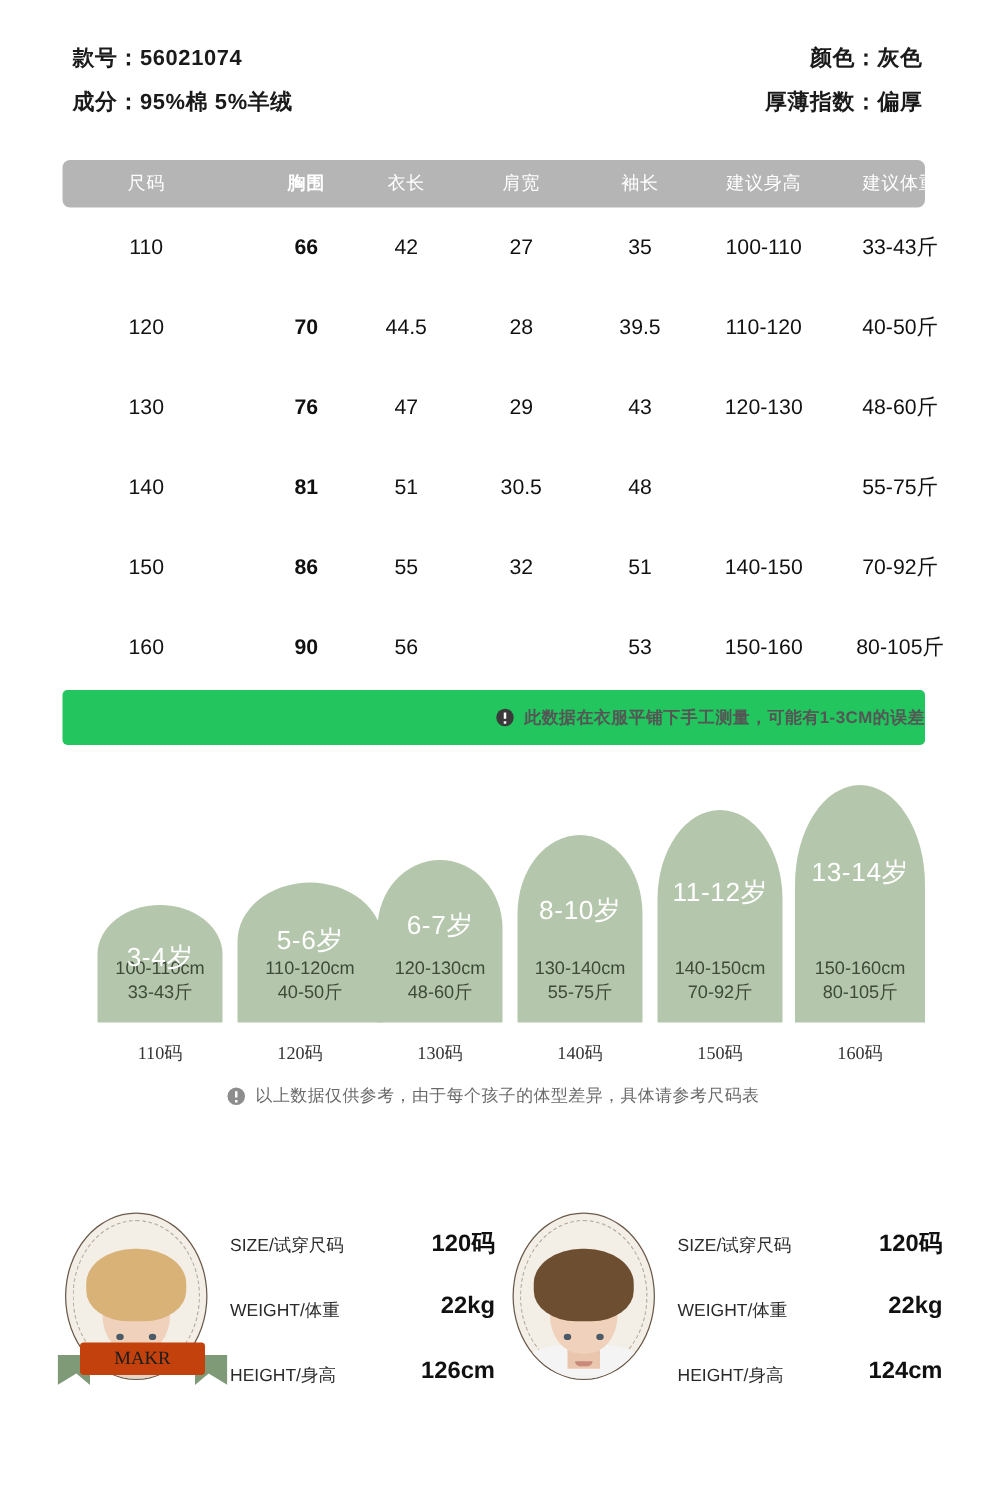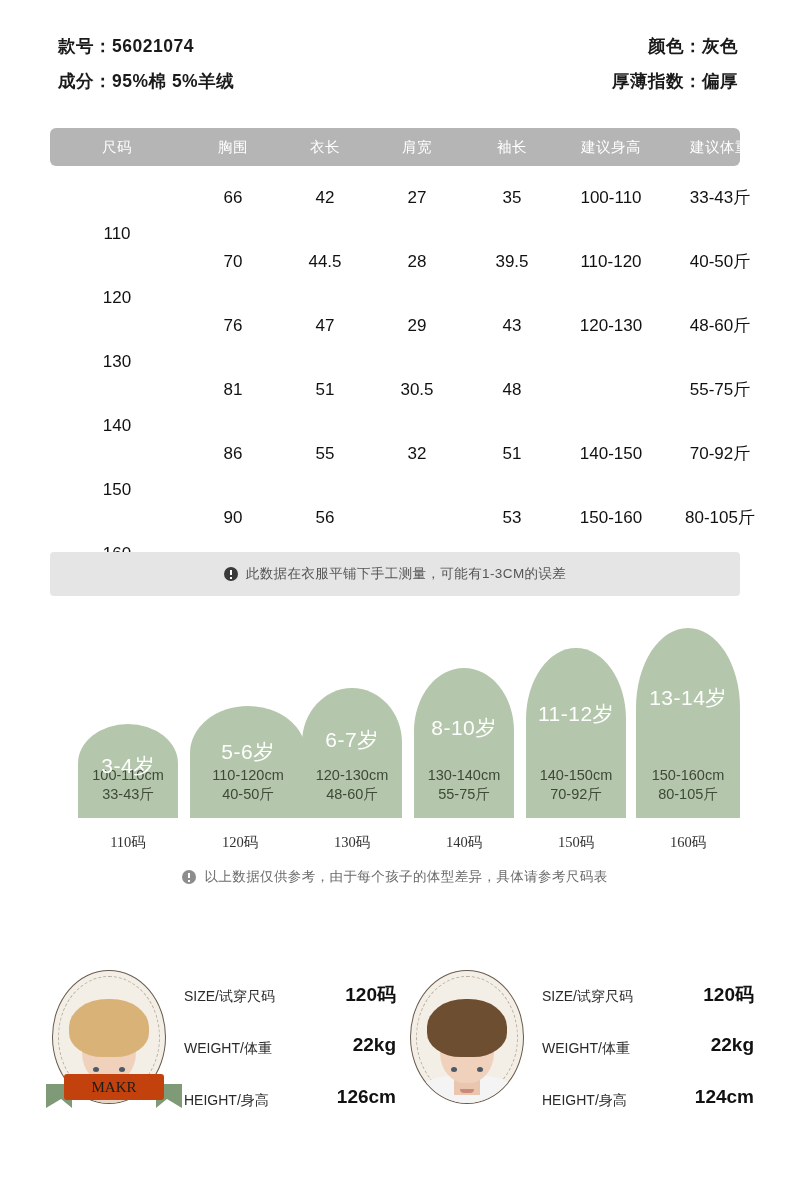--- a/index.html
+++ b/index.html
@@ -65,43 +65,44 @@
   .trow .td {
     position: absolute;
     top: 0;
     height: 64px;
     line-height: 64px;
     font-size: 17px;
     text-align: center;
     color: #111111;
     white-space: nowrap;
   }
-  .trow .td.c0 { font-size: 17px; margin-top: 36px; }
+  .trow .td.c0 { font-size: 17px; }
 
   
   .col0 { left: 12px;  width: 110px; }
-  .col1 { left: 140px; width: 86px; }
+  .col1 { left: 152px; width: 86px; font-weight: bold; }
   .col2 { left: 232px; width: 86px; }
   .col3 { left: 324px; width: 86px; }
   .col4 { left: 414px; width: 96px; }
   .col5 { left: 506px; width: 110px; }
   .col6 { left: 610px; width: 120px; }
 
   
   .note-bar {
     position: absolute;
     left: 50px; top: 552px;
     width: 690px;
     height: 44px;
-    background: #e5e5e5;
+    background: #22c55e;
     border-radius: 4px;
     display: flex;
     align-items: center;
-    justify-content: center;
+    justify-content: flex-end;
     gap: 8px;
+    font-weight: bold;
   }
   .note-bar .note-text {
     font-size: 13.5px;
     color: #555555;
     letter-spacing: .4px;
   }
   .excl-icon {
     width: 14px; height: 14px;
     border-radius: 50%;
     background: #3a3a3a;

